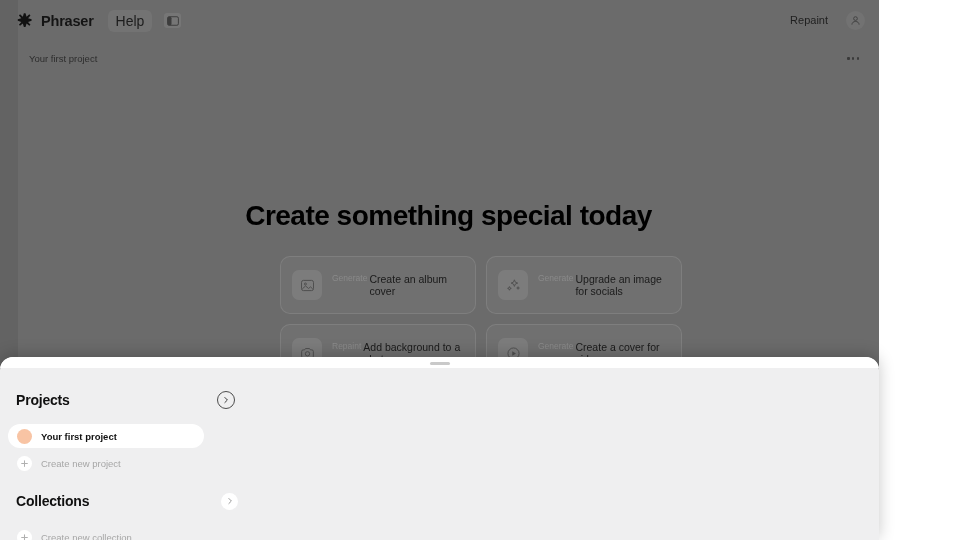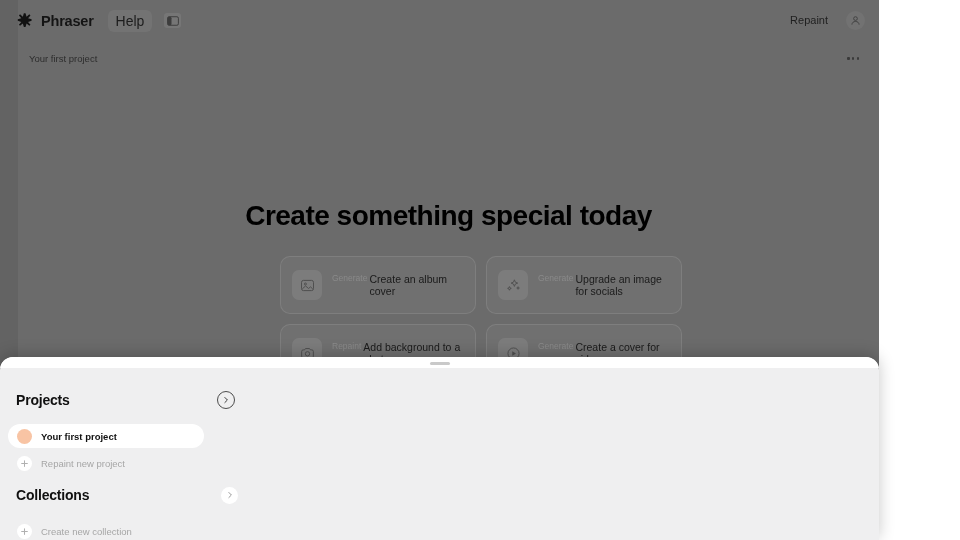--- a/index.html
+++ b/index.html
@@ -322,24 +322,24 @@
         <span class="row-dot" style="background: rgb(248, 196, 164);"></span>
         <span class="row-label">Your first project</span>
       </div>
 
       <div class="row-add" style="margin-top:3px;">
         <span class="plus-circle">
           <svg width="9" height="9" viewBox="0 0 12 12" fill="none" stroke="currentColor" stroke-width="1.4" stroke-linecap="round">
             <path d="M6 2.2v7.6M2.2 6h7.6"></path>
           </svg>
         </span>
-        <span class="row-add-label">Repaint new project</span>
-      </div>
-
-      <div class="sec-head" style="margin-top:7px;">
+        <span class="row-add-label">Create new project</span>
+      </div>
+
+      <div class="sec-head" style="margin-top:13px;">
         <span class="sec-title">Collections</span>
         <span class="chev-plain">
           <svg width="8" height="8" viewBox="0 0 12 12" fill="none" stroke="currentColor" stroke-width="1.5" stroke-linecap="round" stroke-linejoin="round">
             <path d="M4.3 2.2L8.1 6l-3.8 3.8"></path>
           </svg>
         </span>
       </div>
 
       <div class="row-add" style="margin-top:11px;">
         <span class="plus-circle">

